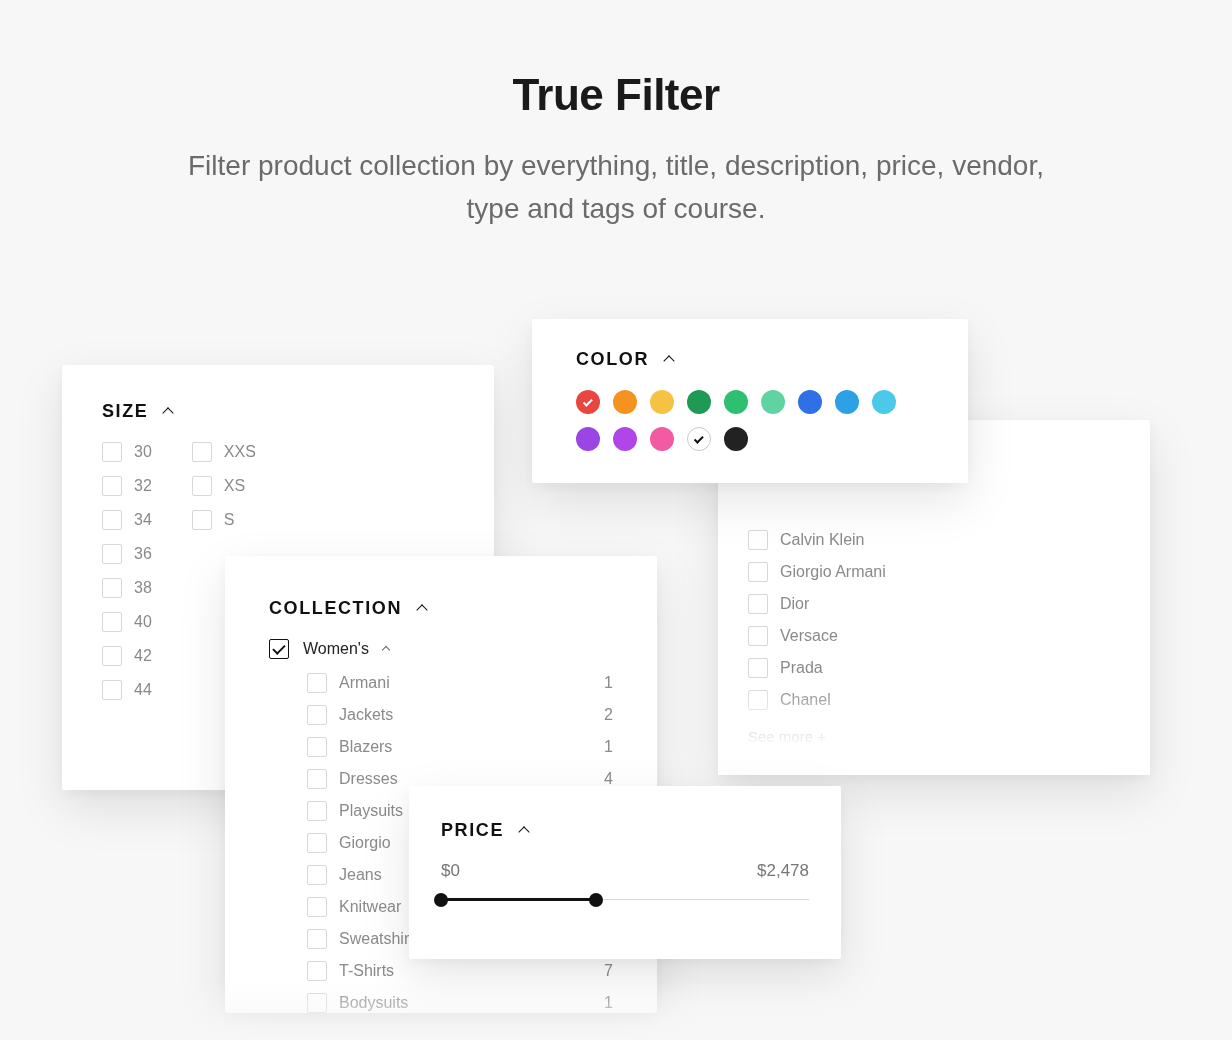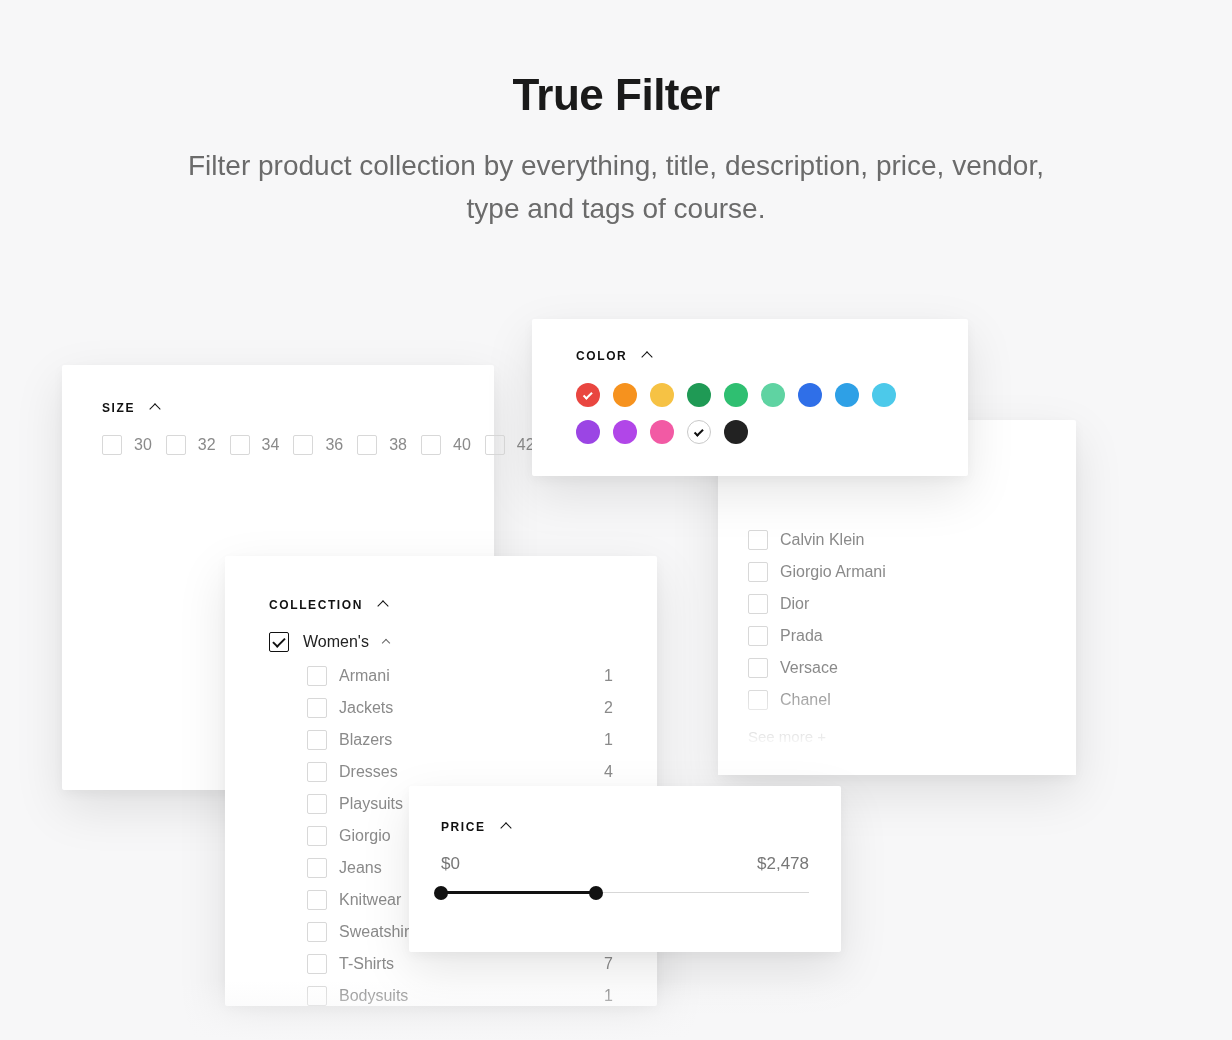--- a/index.html
+++ b/index.html
@@ -29,21 +29,21 @@
   }
 
   .card {
     position: absolute;
     background: #fff;
     box-shadow: 0 18px 50px rgba(0,0,0,0.10), 0 4px 12px rgba(0,0,0,0.04);
     border-radius: 2px;
   }
 
   .card-title {
-    font-size: 12px;
+    font-size: 18px;
     font-weight: 600;
     letter-spacing: 1.6px;
     color: #111;
     display: flex;
     align-items: center;
     gap: 16px;
     margin-bottom: 20px;
   }
 
   
@@ -86,21 +86,21 @@
     gap: 12px;
     color: #8a8a8a;
     font-size: 16px;
     line-height: 1;
   }
   .opt-row .count { margin-left: auto; color: #8a8a8a; }
 
   
   #size-card { left: 62px; top: 365px; width: 432px; height: 425px; padding: 36px 40px; z-index: 1; }
   #size-card .cols { display: flex; gap: 40px; }
-  #size-card .col { display: flex; gap: 14px; }
+  #size-card .col { display: flex; flex-direction: column; gap: 14px; }
 
   
   #collection-card { left: 225px; top: 556px; width: 432px; padding: 42px 44px 0; z-index: 4; }
   #collection-card .parent-row {
     display: flex; align-items: center; gap: 14px;
     color: #222; font-size: 16px; margin-bottom: 14px;
   }
   #collection-card .children { padding-left: 38px; display: flex; flex-direction: column; gap: 12px; }
 
   
@@ -119,21 +119,21 @@
     transform: rotate(-45deg) translateY(-1px);
   }
   .swatch .tick-black {
     width: 9px; height: 5px;
     border-left: 2px solid #111;
     border-bottom: 2px solid #111;
     transform: rotate(-45deg) translateY(-1px);
   }
 
   
-  #brand-card { left: 718px; top: 420px; width: 358px; padding: 110px 30px 30px; z-index: 2; }
+  #brand-card { left: 718px; top: 420px; width: 432px; padding: 110px 30px 30px; z-index: 2; }
   #brand-card .col { display: flex; flex-direction: column; gap: 12px; }
   .see-more { color: #8a8a8a; font-size: 15px; margin-top: 6px; }
 
   
   .fade-bottom {
     position: absolute; left:0; right:0; bottom:0; height: 90px;
     background: linear-gradient(to bottom, rgba(255,255,255,0), #fff 70%);
     pointer-events: none;
   }
 
@@ -322,25 +322,25 @@
       <div class="opt-row">
         <span class="cb"></span>
         <span>Giorgio Armani</span>
       </div>
       <div class="opt-row">
         <span class="cb"></span>
         <span>Dior</span>
       </div>
       <div class="opt-row">
         <span class="cb"></span>
+        <span>Versace</span>
+      </div>
+      <div class="opt-row">
+        <span class="cb"></span>
         <span>Prada</span>
-      </div>
-      <div class="opt-row">
-        <span class="cb"></span>
-        <span>Versace</span>
       </div>
       <div class="opt-row">
         <span class="cb"></span>
         <span>Chanel</span>
       </div>
       <div class="see-more">See more +</div>
     </div>
   <div class="fade-bottom"></div>
 </div>
 

